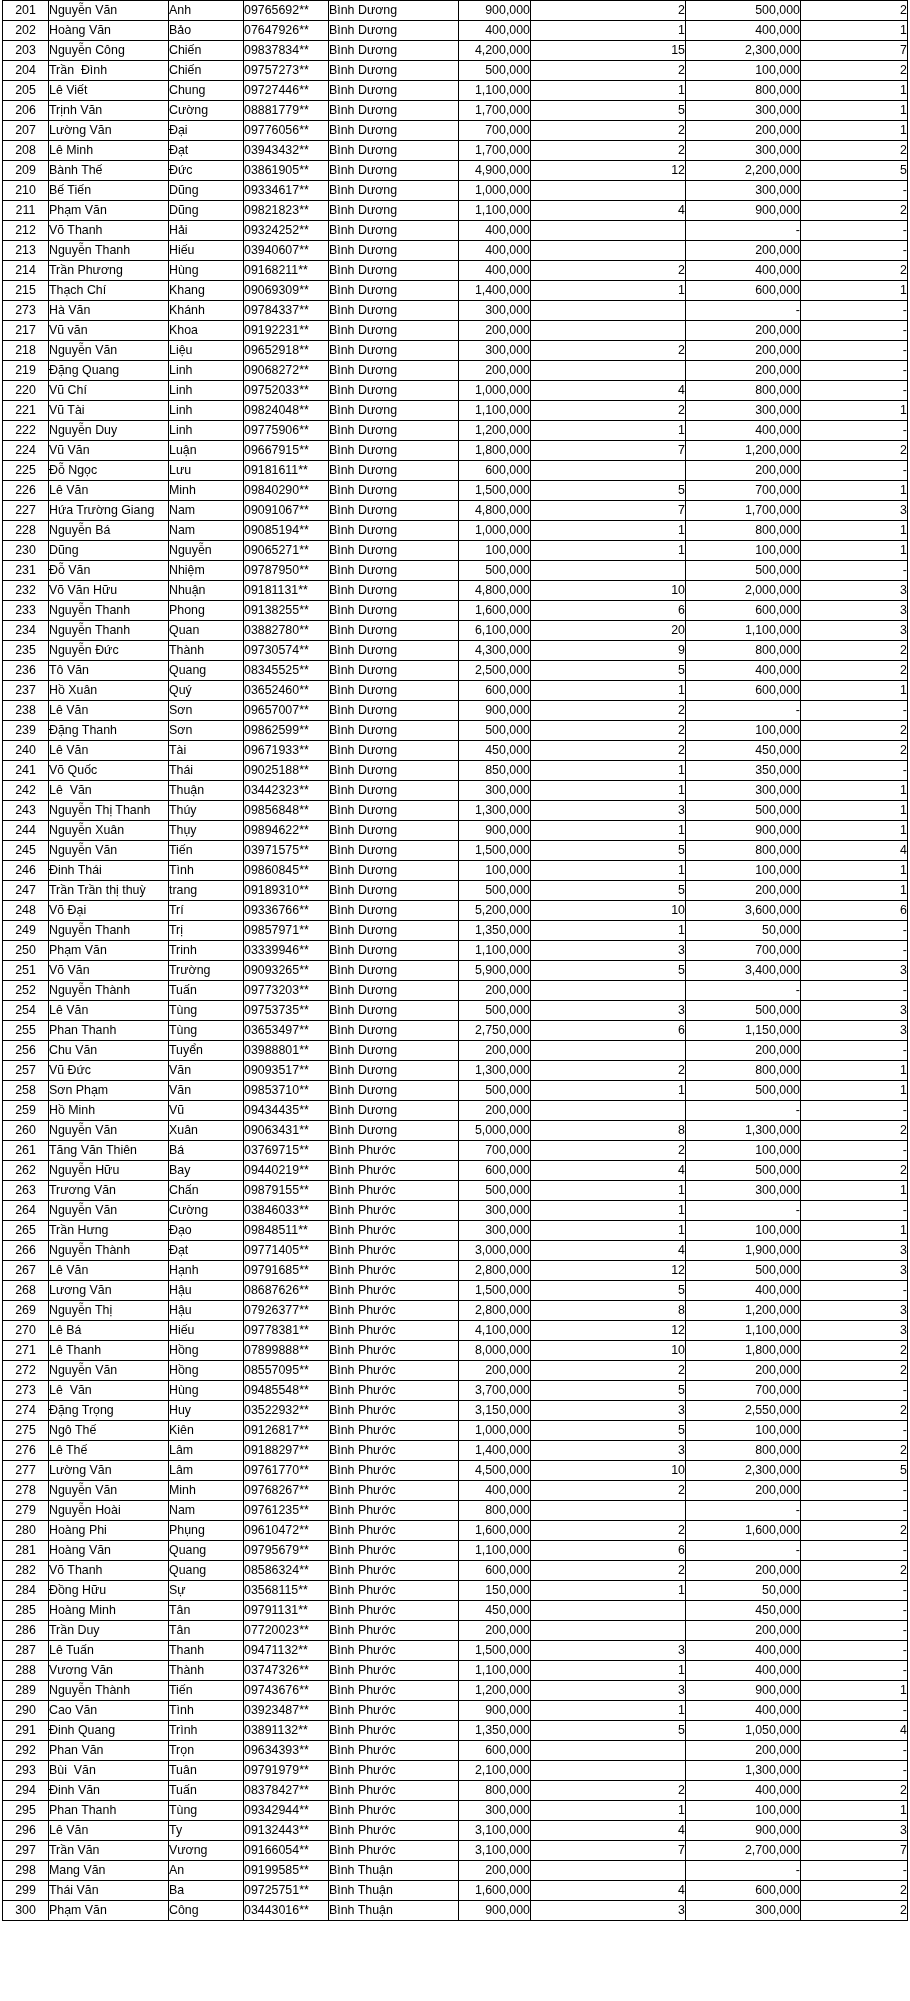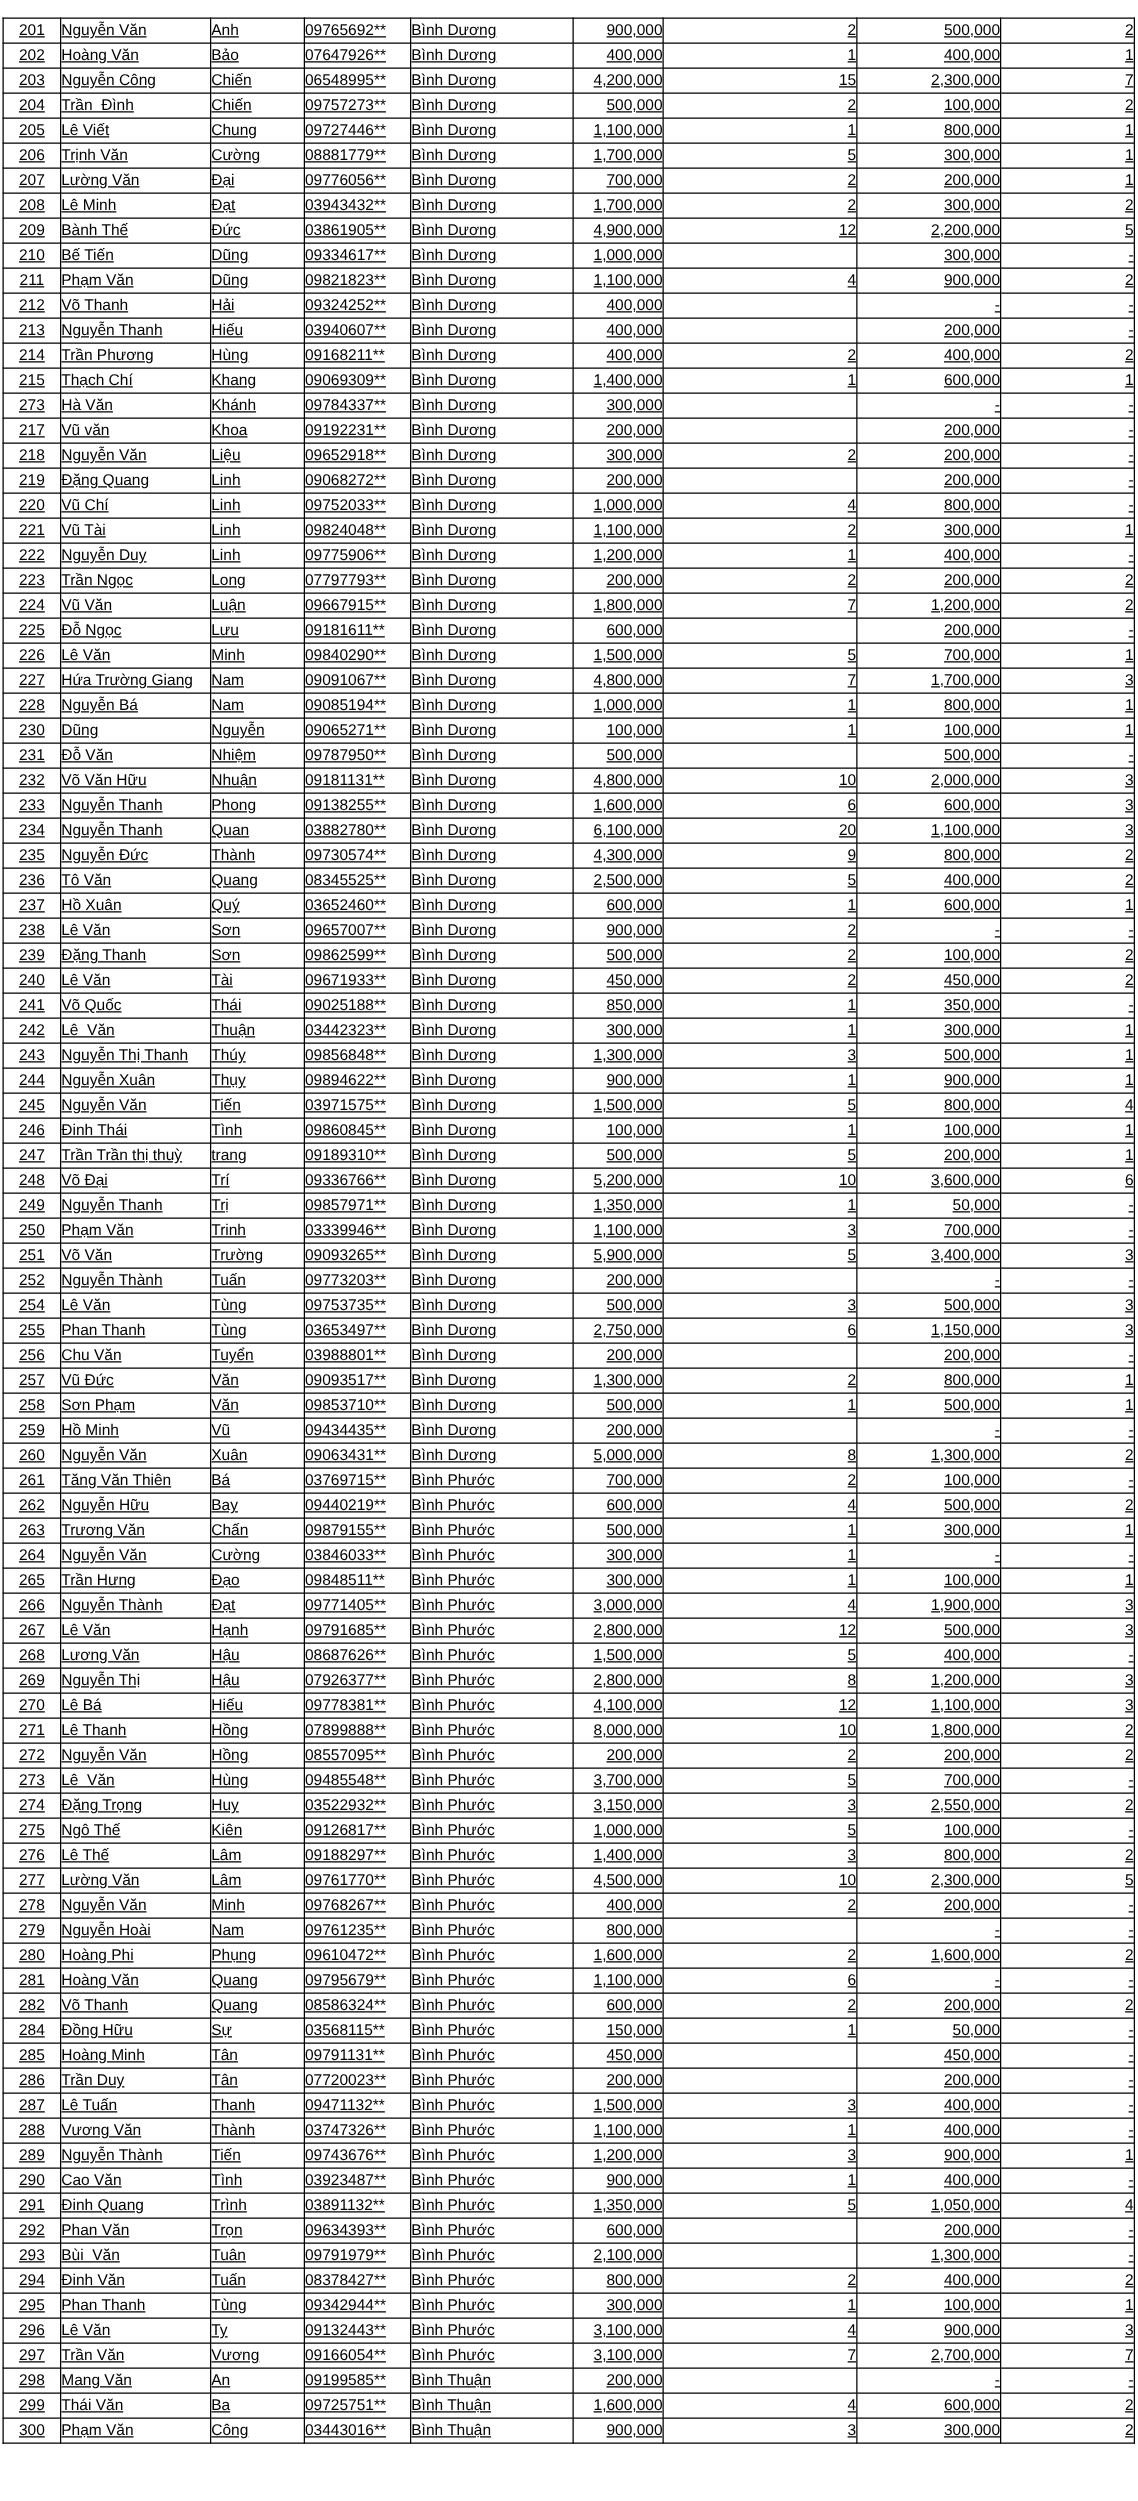--- a/index.html
+++ b/index.html
@@ -5,23 +5,22 @@
   html, body {
     margin: 0;
     padding: 0;
     background: #ffffff;
     width: 910px;
     height: 2001px;
     overflow: hidden;
   }
   .sheet {
     position: absolute;
-    top: 14px;
+    top: 0;
     left: 2px;
-    text-decoration: underline;
   }
   table.grid {
     border-collapse: collapse;
     table-layout: fixed;
     background: #ffffff;
   }
   table.grid td {
     border: 1px solid #000000;
     height: 19px;
     padding: 0;
@@ -75,21 +74,21 @@
           <td class="text">Bình Dương</td>
           <td class="money">400,000</td>
           <td class="count">1</td>
           <td class="money">400,000</td>
           <td class="count">1</td>
         </tr>
         <tr>
           <td class="num">203</td>
           <td class="text">Nguyễn Công</td>
           <td class="text">Chiến</td>
-          <td class="text">06548995**</td>
+          <td class="text">09837834**</td>
           <td class="text">Bình Dương</td>
           <td class="money">4,200,000</td>
           <td class="count">15</td>
           <td class="money">2,300,000</td>
           <td class="count">7</td>
         </tr>
         <tr>
           <td class="num">204</td>
           <td class="text">Trần  Đình</td>
           <td class="text">Chiến</td>
@@ -290,31 +289,20 @@
         <tr>
           <td class="num">222</td>
           <td class="text">Nguyễn Duy</td>
           <td class="text">Linh</td>
           <td class="text">09775906**</td>
           <td class="text">Bình Dương</td>
           <td class="money">1,200,000</td>
           <td class="count">1</td>
           <td class="money">400,000</td>
           <td class="count dash">-</td>
-        </tr>
-        <tr>
-          <td class="num">223</td>
-          <td class="text">Trần Ngọc</td>
-          <td class="text">Long</td>
-          <td class="text">07797793**</td>
-          <td class="text">Bình Dương</td>
-          <td class="money">200,000</td>
-          <td class="count">2</td>
-          <td class="money">200,000</td>
-          <td class="count">2</td>
         </tr>
         <tr>
           <td class="num">224</td>
           <td class="text">Vũ Văn</td>
           <td class="text">Luận</td>
           <td class="text">09667915**</td>
           <td class="text">Bình Dương</td>
           <td class="money">1,800,000</td>
           <td class="count">7</td>
           <td class="money">1,200,000</td>

